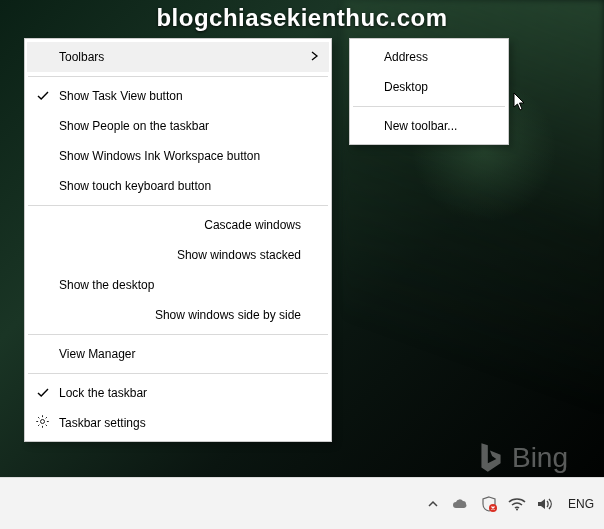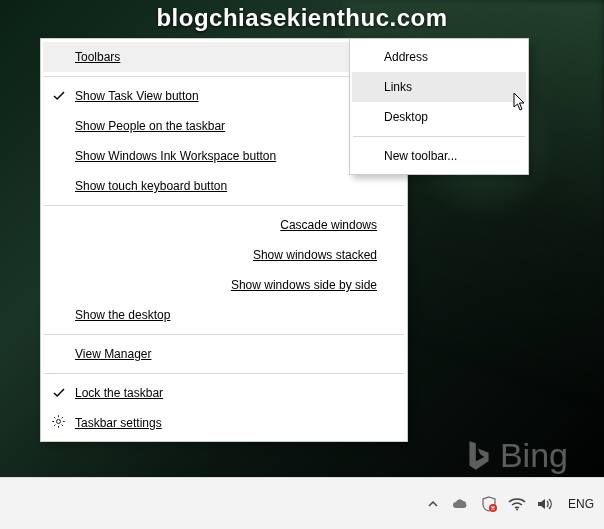--- a/index.html
+++ b/index.html
@@ -46,35 +46,35 @@
     letter-spacing: .5px;
   }
 
   .bing {
     position: absolute;
     right: 36px;
     bottom: 54px;
     display: flex;
     align-items: center;
     color: rgba(255,255,255,.35);
-    font-size: 34px;
+    font-size: 28px;
     font-weight: 400;
   }
   .bing svg { margin-right: 8px; }
 
   
   .menu {
     position: absolute;
     background: #fff;
     border: 1px solid #cccccc;
     box-shadow: 4px 4px 6px rgba(0,0,0,.22);
     padding: 3px 2px;
   }
-  .menu.main { left: 40px; top: 38px; width: 368px; text-decoration: underline; }
-  .menu.sub  { left: 349px; top: 38px; width: 180px; }
+  .menu.main { left: 24px; top: 38px; width: 308px; }
+  .menu.sub  { left: 349px; top: 38px; width: 160px; }
 
   .item {
     display: flex;
     align-items: center;
     height: 30px;
     padding: 0 28px 0 32px;
     color: #000;
     position: relative;
     white-space: nowrap;
   }
@@ -187,25 +187,25 @@
   </div>
 
   <div class="sep"></div>
 
   <div class="item disabled">
     <span>Cascade windows</span>
   </div>
   <div class="item disabled">
     <span>Show windows stacked</span>
   </div>
+  <div class="item">
+    <span>Show the desktop</span>
+  </div>
   <div class="item disabled">
     <span>Show windows side by side</span>
-  </div>
-  <div class="item">
-    <span>Show the desktop</span>
   </div>
 
   <div class="sep"></div>
 
   <div class="item">
     <span>View Manager</span>
   </div>
 
   <div class="sep"></div>
 
@@ -225,23 +225,20 @@
         <path d="M12 2v3M12 19v3M4.9 4.9l2.1 2.1M17 17l2.1 2.1M2 12h3M19 12h3M4.9 19.1l2.1-2.1M17 7l2.1-2.1"></path>
       </svg>
     </span>
     <span>Taskbar settings</span>
   </div>
 </div>
 
 <div class="menu sub">
   <div class="item">
     <span>Address</span>
-  </div>
-  <div class="item hover">
-    <span>Links</span>
   </div>
   <div class="item">
     <span>Desktop</span>
   </div>
   <div class="sep"></div>
   <div class="item">
     <span>New toolbar...</span>
   </div>
 </div>
 

